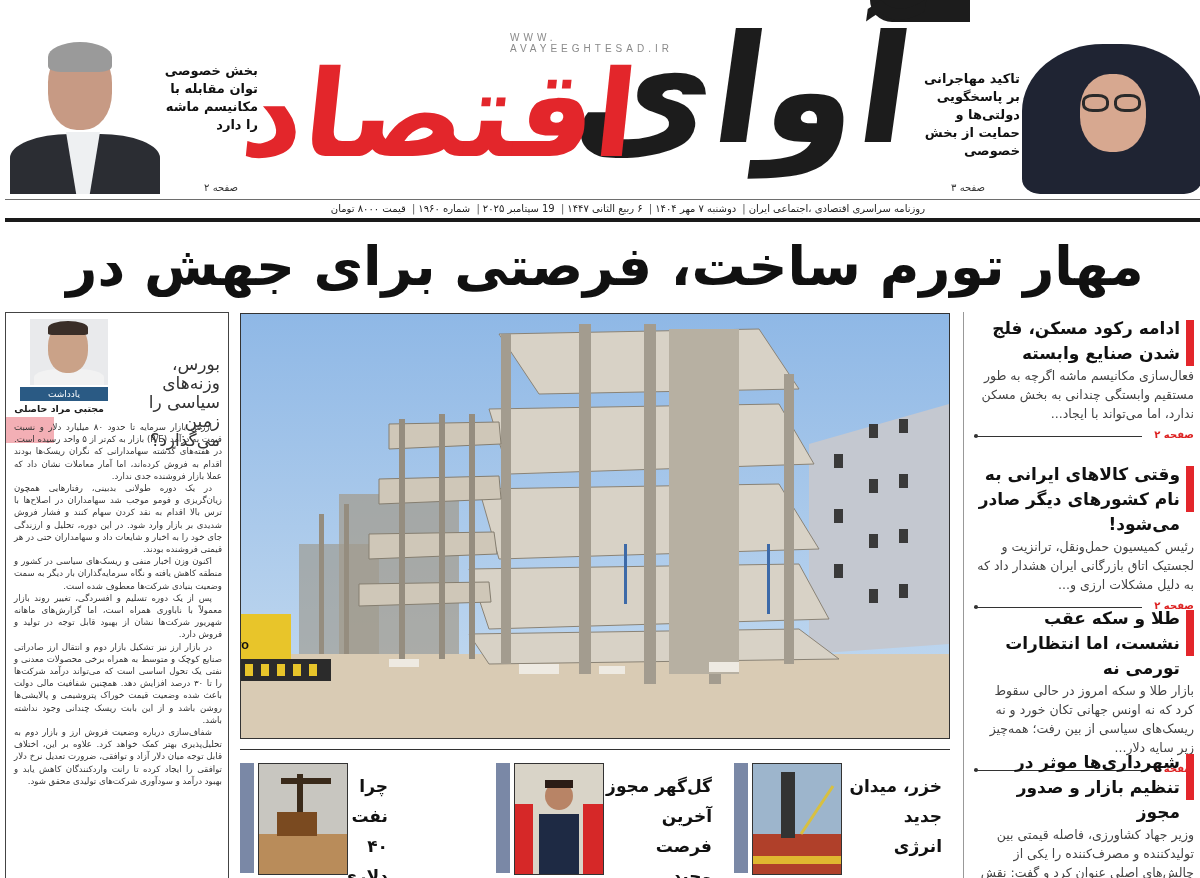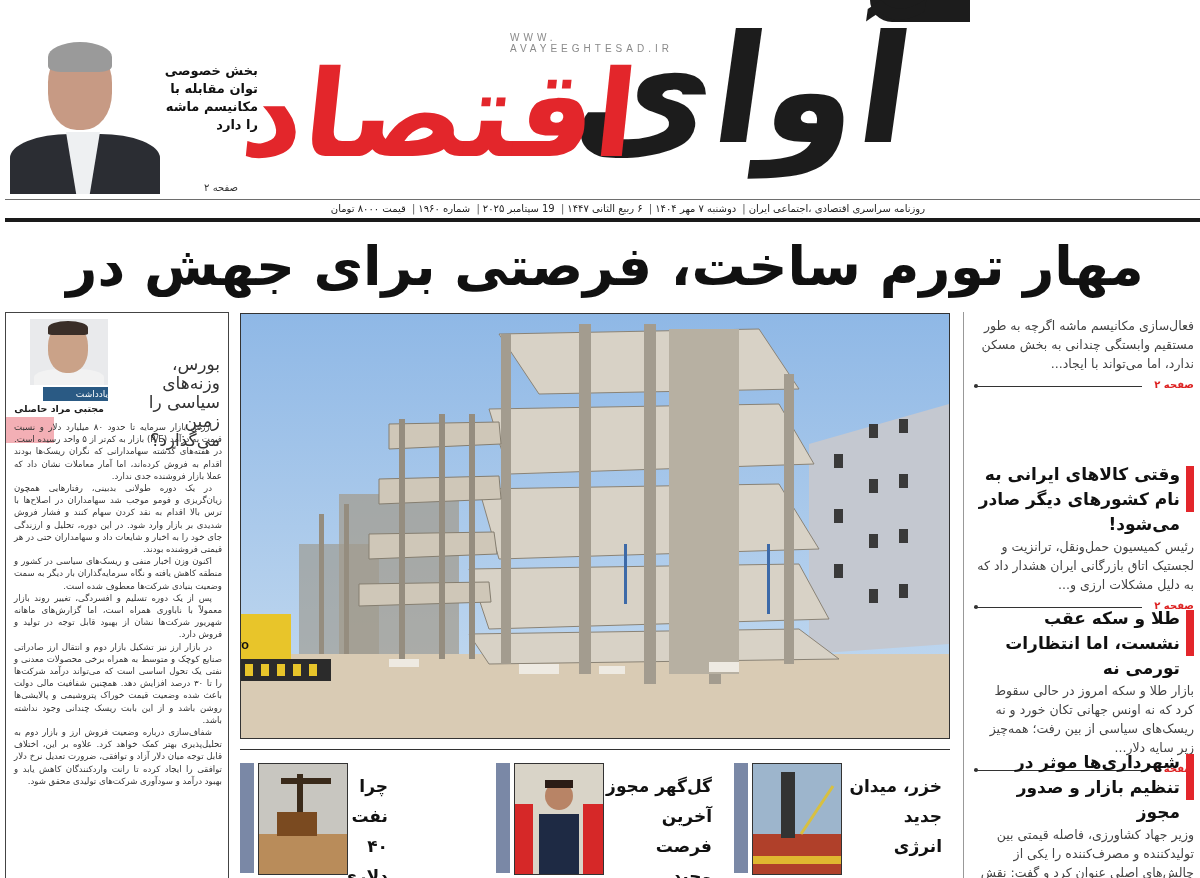--- a/index.html
+++ b/index.html
@@ -45,21 +45,21 @@
   .main-headline { position: absolute; left: 40px; top: 232px; width: 1130px; height: 70px; text-align: center;
                    font-family: "DejaVu Sans", sans-serif; font-weight: bold; font-size: 54px; line-height: 70px; color: #111;
                    letter-spacing: -2px; }
 
   
   .op-col { position: absolute; left: 5px; top: 312px; width: 224px; height: 566px; border: 1px solid #444; border-bottom: none; overflow: hidden; }
   .op-photo { position: absolute; right: 120px; top: 6px; width: 78px; height: 66px; background: #e9eaec; overflow: hidden; }
   .op-photo .h { position: absolute; left: 18px; top: 4px; width: 40px; height: 50px; background: #caa288; border-radius: 45%; }
   .op-photo .hr { position: absolute; left: 18px; top: 2px; width: 40px; height: 14px; background: #3a2e28; border-radius: 50% 50% 10% 10%; }
   .op-photo .b { position: absolute; left: 4px; top: 50px; width: 70px; height: 20px; background: #f2f2f2; border-radius: 40% 40% 0 0; }
-  .op-tag { position: absolute; right: 120px; top: 74px; width: 65px; height: 14px; background: #2a5a84; color: #fff; font-size: 9px; line-height: 14px; }
+  .op-tag { position: absolute; right: 120px; top: 74px; width: 88px; height: 14px; background: #2a5a84; color: #fff; font-size: 9px; text-align: center; line-height: 14px; }
   .op-author { position: absolute; right: 124px; top: 90px; width: 96px; font-size: 9.5px; font-weight: bold; text-align: right; }
   .op-title { position: absolute; right: 8px; top: 42px; width: 110px; font-size: 17px; line-height: 19px; color: #333; text-align: right; }
   .op-watermark { position: absolute; left: -2px; top: 104px; width: 50px; height: 26px; background: rgba(233,110,120,0.55); }
   .op-body { position: absolute; left: 8px; top: 108px; width: 208px; font-size: 8.6px; line-height: 12.2px; color: #333; text-align: justify; }
   .op-body p { text-indent: 10px; }
 
   
   .hero { position: absolute; left: 240px; top: 313px; width: 710px; height: 426px; border: 1px solid #333; overflow: hidden; }
   .hero svg { display: block; }
   .hero-rule { position: absolute; left: 240px; top: 749px; width: 710px; height: 1px; background: #333; }
@@ -94,20 +94,32 @@
     <div class="teaser-photo person-left" style="left:0;top:2px;width:165px;height:155px;">
       <div class="suit"></div>
         <div class="shirt"></div>
         <div class="head"></div>
         <div class="hair"></div>
     </div>
     <div class="teaser-text" style="right:0;top:22px;width:95px;">بخش خصوصی توان مقابله با مکانیسم ماشه را دارد</div>
     <div class="teaser-page" style="right:20px;top:142px;">صفحه ۲</div>
   </div>
 
+  <div class="teaser-box" style="left:930px;top:40px;width:270px;height:156px;">
+    <div class="teaser-photo person-right" style="left:92px;top:4px;width:178px;height:152px;">
+      <div class="hijab"></div>
+        <div class="face"></div>
+      <div class="glasses">
+          <span style="left:0"></span>
+          <span style="left:32px"></span>
+        </div>
+    </div>
+    <div class="teaser-text" style="right:180px;top:30px;width:110px;">تاکید مهاجرانی بر پاسخگویی دولتی‌ها و حمایت از بخش خصوصی</div>
+    <div class="teaser-page" style="right:215px;top:142px;">صفحه ۳</div>
+  </div>
 
   <div class="date-strip">
     <div class="date-text">
       <span>روزنامه سراسری اقتصادی ،اجتماعی ایران</span><span class="sep">|</span>
       <span>دوشنبه ۷ مهر ۱۴۰۴</span><span class="sep">|</span>
       <span>۶ ربیع الثانی ۱۴۴۷</span><span class="sep">|</span>
       <span>19 سپتامبر ۲۰۲۵</span><span class="sep">|</span>
       <span>شماره ۱۹۶۰</span><span class="sep">|</span>
       <span>قیمت ۸۰۰۰ تومان</span>
     </div>
@@ -277,20 +289,21 @@
   </div>
   <div class="txt" style="right:22px;width:60px;">
     <div>چرا</div>
       <div>نفت ۴۰</div>
       <div>دلاری نشد؟</div>
   </div>
 </div>
 
 <aside class="right-col">
   <article class="news" style="top:4px;">
+    <div class="head">ادامه رکود مسکن، فلج شدن صنایع وابسته</div>
     <div class="sum">فعال‌سازی مکانیسم ماشه اگرچه به طور مستقیم وابستگی چندانی به بخش مسکن ندارد، اما می‌تواند با ایجاد...</div>
     <div class="foot">
         <span class="pg">صفحه ۲</span>
         <span class="ln"></span>
         <span class="dot"></span>
       </div>
   </article>
   <article class="news" style="top:150px;">
     <div class="head">وقتی کالاهای ایرانی به نام کشورهای دیگر صادر می‌شود!</div>
     <div class="sum">رئیس کمیسیون حمل‌ونقل، ترانزیت و لجستیک اتاق بازرگانی ایران هشدار داد که به دلیل مشکلات ارزی و...</div>

